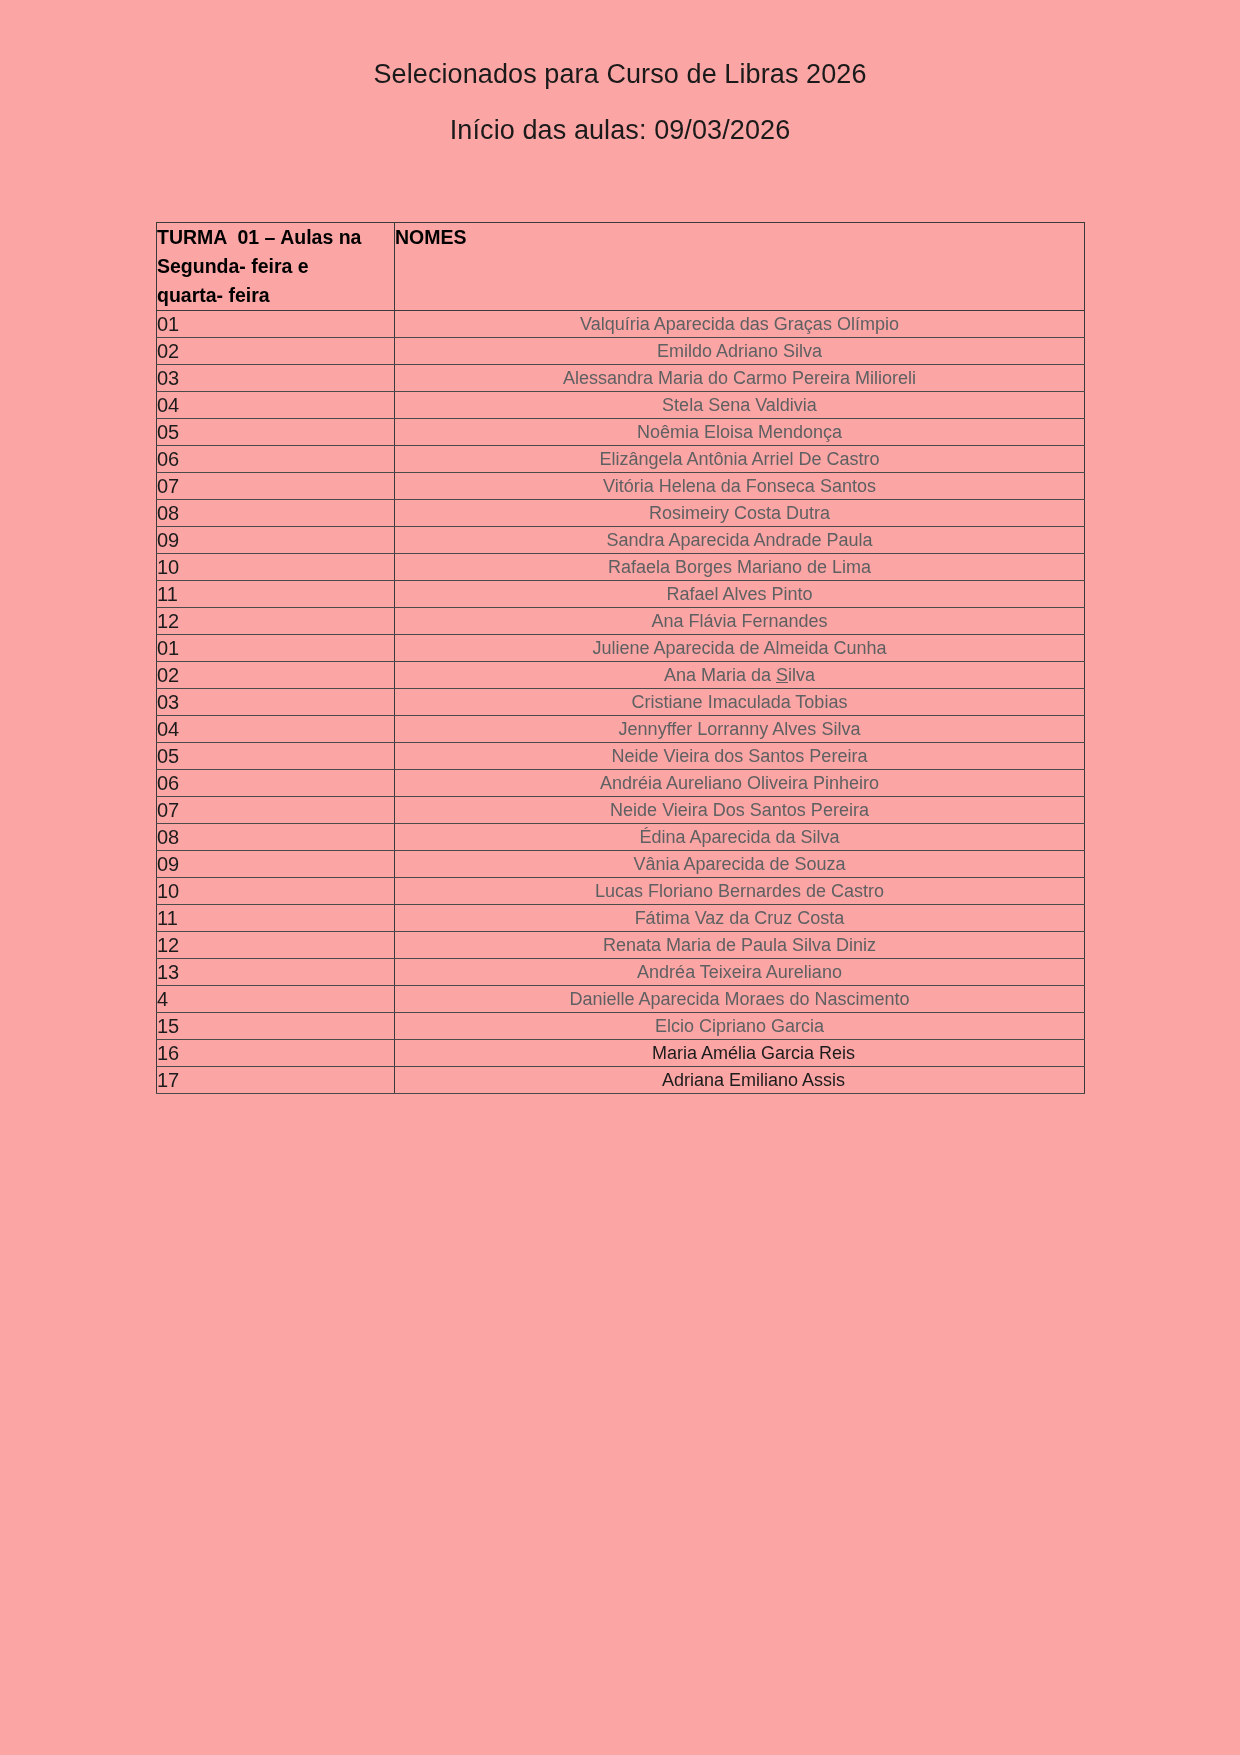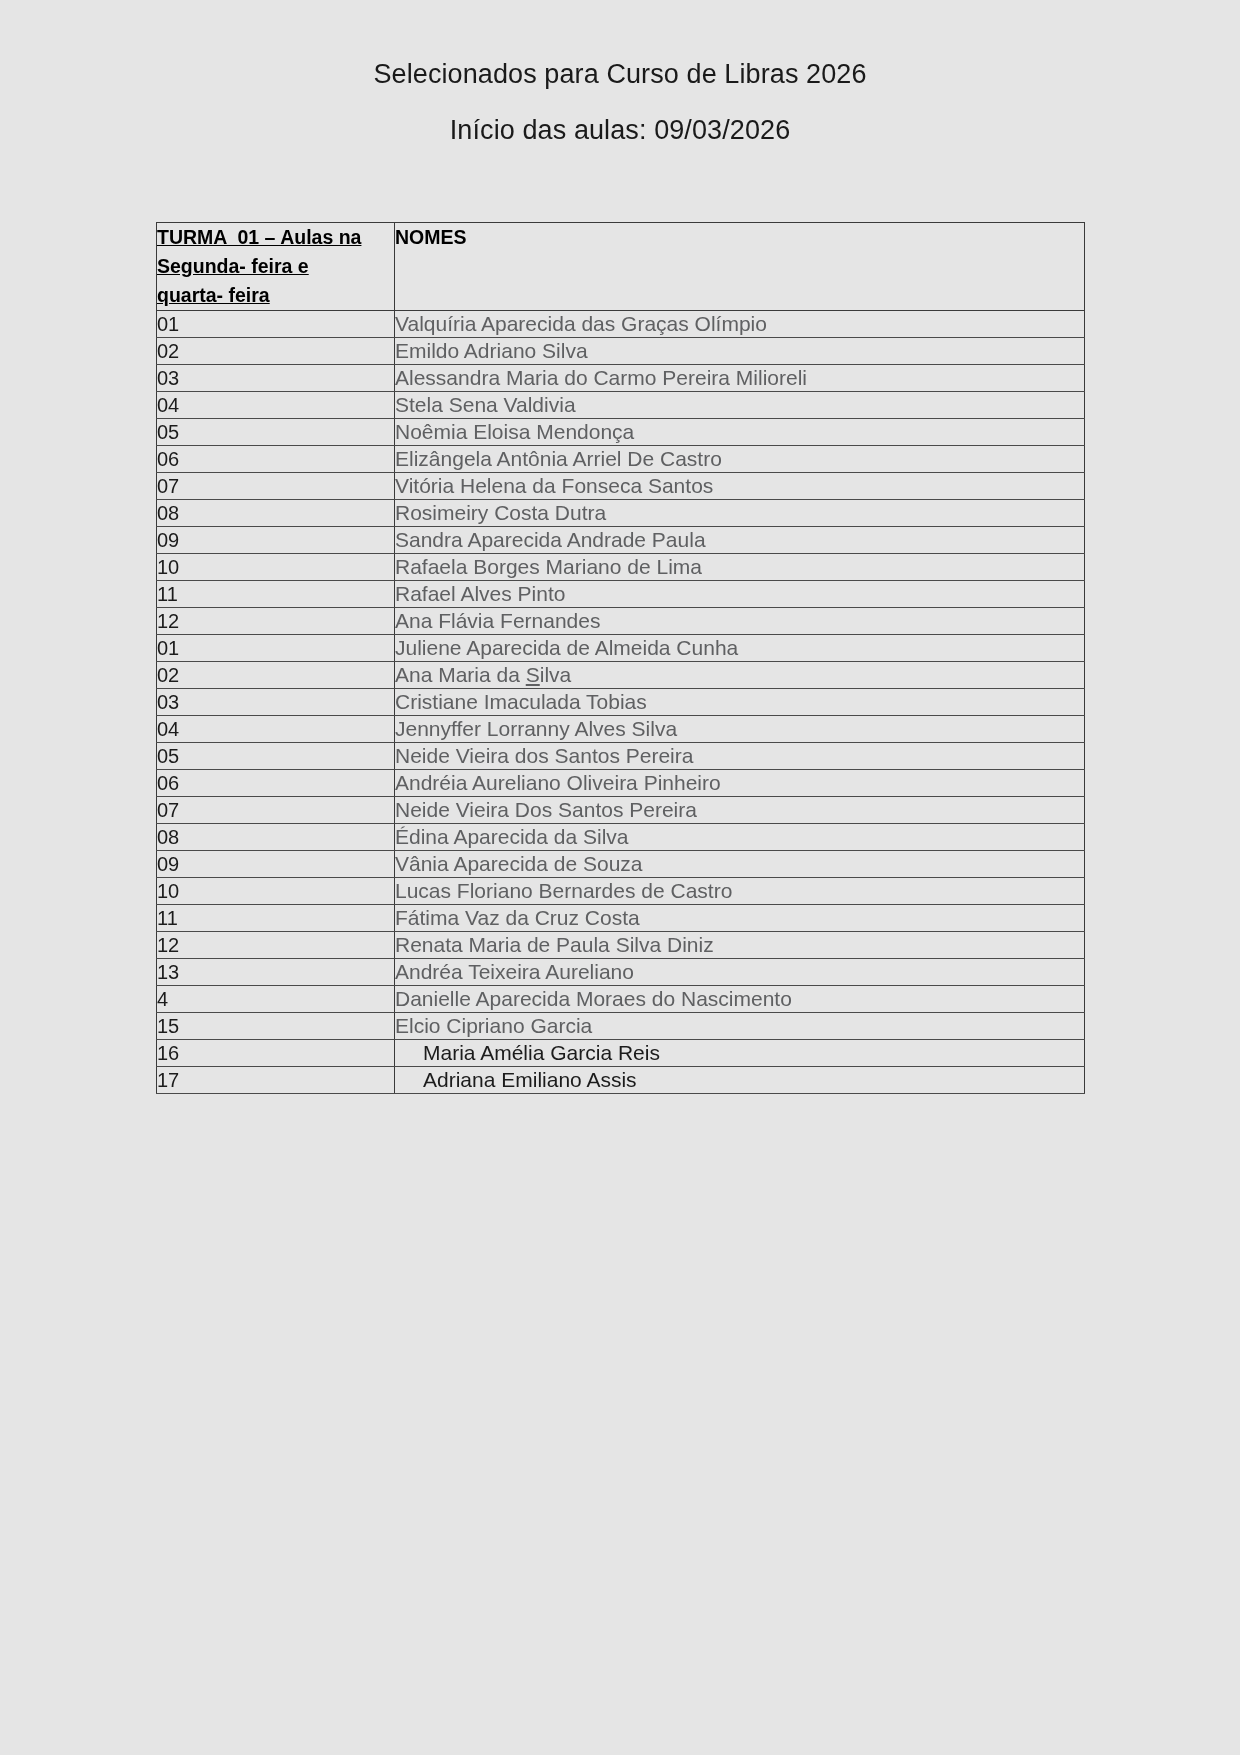--- a/index.html
+++ b/index.html
@@ -13,21 +13,21 @@
     font-family: "Liberation Sans", sans-serif;
     color: #000000;
     -webkit-font-smoothing: antialiased;
   }
   .page {
     position: relative;
     width: 1240px;
     height: 1755px;
     box-sizing: border-box;
     padding: 0;
-    background: #e5e5e5;
+    background: #fca5a5;
   }
 
   
   .doc-header {
     padding-top: 46px;
     text-align: center;
   }
   .doc-header .hline {
     font-size: 27px;
     line-height: 56px;
@@ -61,45 +61,45 @@
 
   
   td.grp-label, td.grp-nomes {
     font-weight: bold;
     color: #000000;
     font-size: 19.5px;
     line-height: 29px;
   }
   td.grp-label {
     padding: 9px 0 10px 11px;
-    text-decoration: underline;
   }
   td.grp-nomes {
     padding: 9px 0 10px 13px;
     margin-left: 17px;
   }
   td.grp-label .gl {
     display: block;
     white-space: pre;
   }
 
   
   td.num {
     font-size: 20px;
     line-height: 26px;
     color: #1c1c1c;
     padding: 5px 0 5px 11px;
     white-space: nowrap;
   }
   td.name {
-    font-size: 21px;
+    font-size: 18px;
     line-height: 26px;
     color: #5f6062;
     padding: 5px 0 5px 13px;
     white-space: nowrap;
+    text-align: center;
   }
   td.name.dark {
     color: #1c1c1c;
     padding-left: 28px;
   }
   td.name .u {
     text-decoration: underline;
   }
 
   

